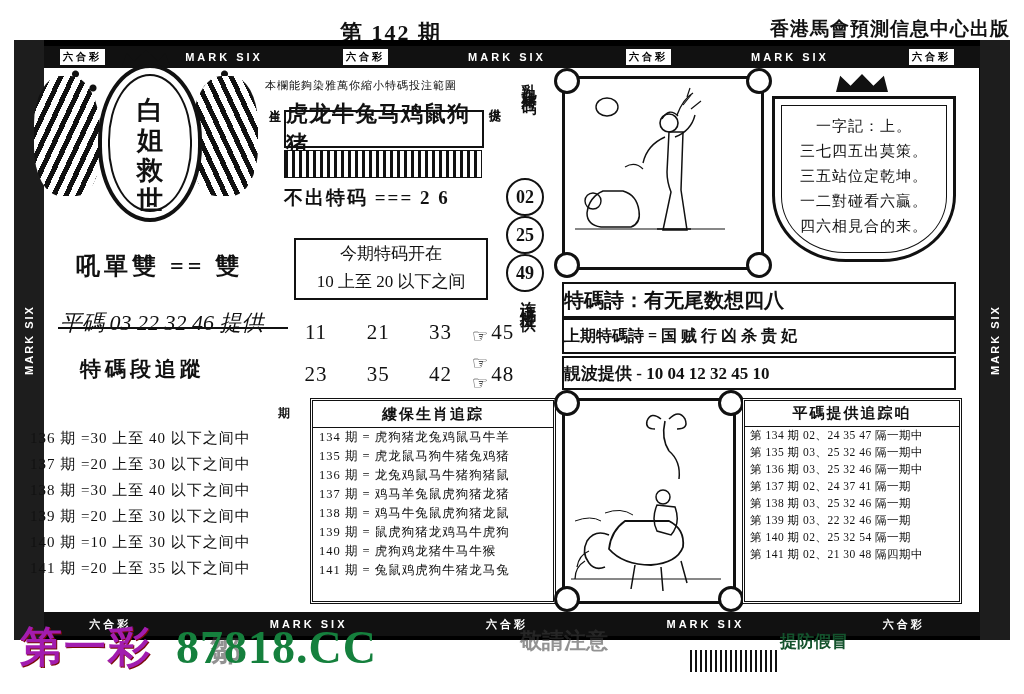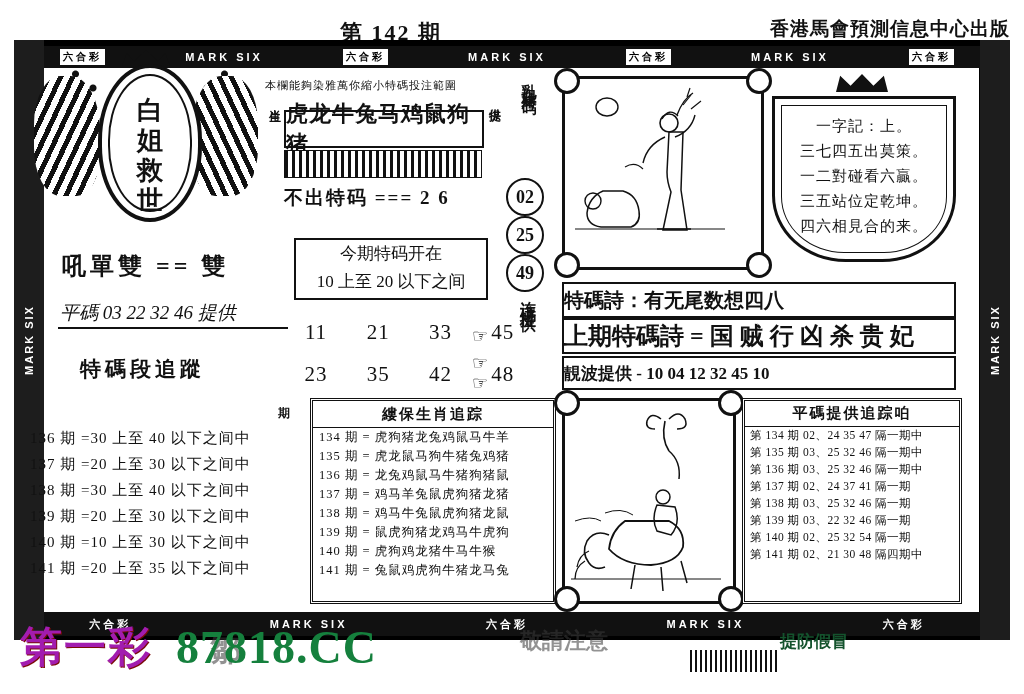--- a/index.html
+++ b/index.html
@@ -39,22 +39,22 @@
   .leafdec{position:absolute;width:70px;height:40px;background:
      radial-gradient(circle at 20% 70%,#111 0 3px,transparent 4px),
      radial-gradient(circle at 45% 40%,#111 0 3px,transparent 4px),
      radial-gradient(circle at 70% 75%,#111 0 3px,transparent 4px);}
   .leafdec.tl{left:18px;top:0;}
   .leafdec.tr{right:10px;top:0;transform:scaleX(-1);}
 
   .line-title{position:absolute;font-family:"Liberation Serif",serif;font-weight:bold;}
 
   
-  .lt-oddeven{position:absolute;left:62px;top:250px;font-size:24px;font-weight:bold;font-family:"Liberation Serif",serif;letter-spacing:4px;}
-  .lt-ping{position:absolute;left:60px;top:300px;font-size:19px;font-family:"Liberation Serif",serif;font-style:italic;white-space:nowrap;}
+  .lt-oddeven{position:absolute;left:76px;top:250px;font-size:24px;font-weight:bold;font-family:"Liberation Serif",serif;letter-spacing:4px;}
+  .lt-ping{position:absolute;left:60px;top:308px;font-size:22px;font-family:"Liberation Serif",serif;font-style:italic;white-space:nowrap;}
   .lt-ping-underline{position:absolute;left:58px;top:327px;width:230px;height:2px;background:#111;}
   .lt-teim{position:absolute;left:80px;top:355px;font-size:21px;font-weight:bold;font-family:"Liberation Serif",serif;letter-spacing:4px;}
 
   .hist-list{position:absolute;left:30px;top:425px;width:270px;font-family:"Liberation Serif",serif;font-size:15px;line-height:26px;letter-spacing:1px;}
   .hist-list div{white-space:nowrap;}
 
   
   .mid-note{position:absolute;left:265px;top:78px;width:230px;font-size:11px;font-family:"Liberation Serif",serif;letter-spacing:1px;}
   .zodiac-box{position:absolute;left:284px;top:110px;width:196px;height:34px;border:2px solid #111;display:flex;align-items:center;justify-content:center;font-size:22px;font-weight:bold;font-family:"Liberation Serif",serif;letter-spacing:1px;background:#fff;}
   .hatch{position:absolute;left:284px;top:150px;width:196px;height:26px;background:repeating-linear-gradient(90deg,#111 0 3px,#fff 3px 7px);border:1px solid #111;}
@@ -243,28 +243,28 @@
       <path d="M10 150 h150" stroke="#111" stroke-width="1.2"></path>
       <path d="M60 88 q10 -6 18 2" fill="none" stroke="#111" stroke-width="1.1"></path>
     </svg>
   </div>
 
   <div class="crown2"></div>
   <div class="shield">
     <div class="shield-inner">
       <p>一字記：上。</p>
       <p>三七四五出莫策。</p>
+      <p>三五站位定乾坤。</p>
       <p>一二對碰看六贏。</p>
-      <p>三五站位定乾坤。</p>
       <p>四六相見合的来。</p>
     </div>
   </div>
 
   <div class="bar" style="left:562px;top:282px;width:390px;height:32px;font-size:20px;">特碼詩：有无尾数想四八</div>
-  <div class="bar" style="left:562px;top:318px;width:390px;height:32px;font-size:24px;">上期特碼詩 = 国 贼 行 凶 杀 贵 妃</div>
+  <div class="bar" style="left:562px;top:318px;width:390px;height:32px;font-size:16px;">上期特碼詩 = 国 贼 行 凶 杀 贵 妃</div>
   <div class="bar" style="left:562px;top:356px;width:390px;height:30px;font-size:17px;">靚波提供 -    10    04     12     32  45  10</div>
 
   <div class="pic" style="left:562px;top:398px;width:168px;height:200px;">
     <span class="dot tl"></span>
     <span class="dot tr"></span>
     <span class="dot bl"></span>
     <span class="dot br"></span>
     <svg width="162" height="194" viewBox="0 0 162 194">
       <path d="M100 20 q-4 18 4 30" fill="none" stroke="#111" stroke-width="1.6"></path>
       <path d="M96 18 q-10 -8 -14 2 q-2 8 8 8" fill="none" stroke="#111" stroke-width="1.5"></path>

